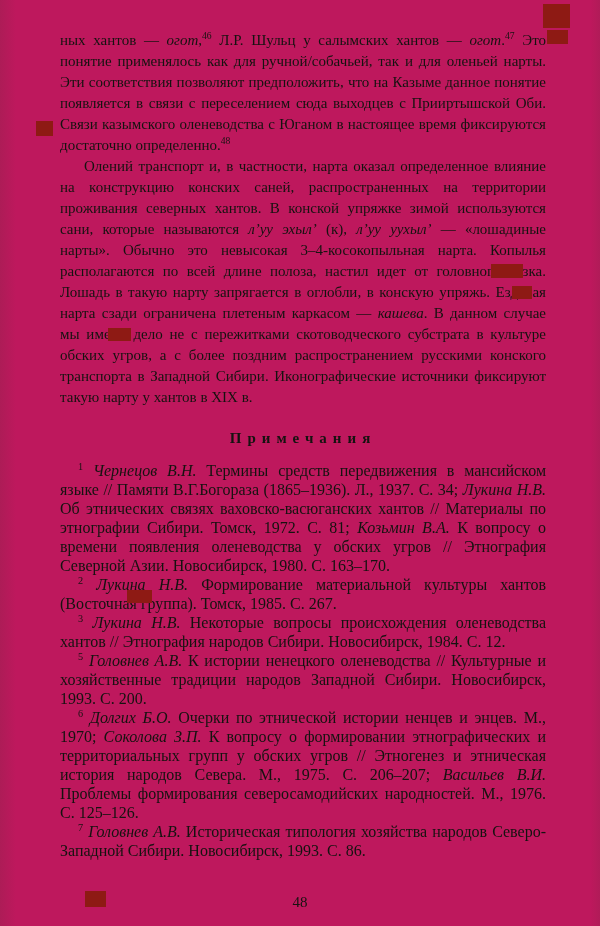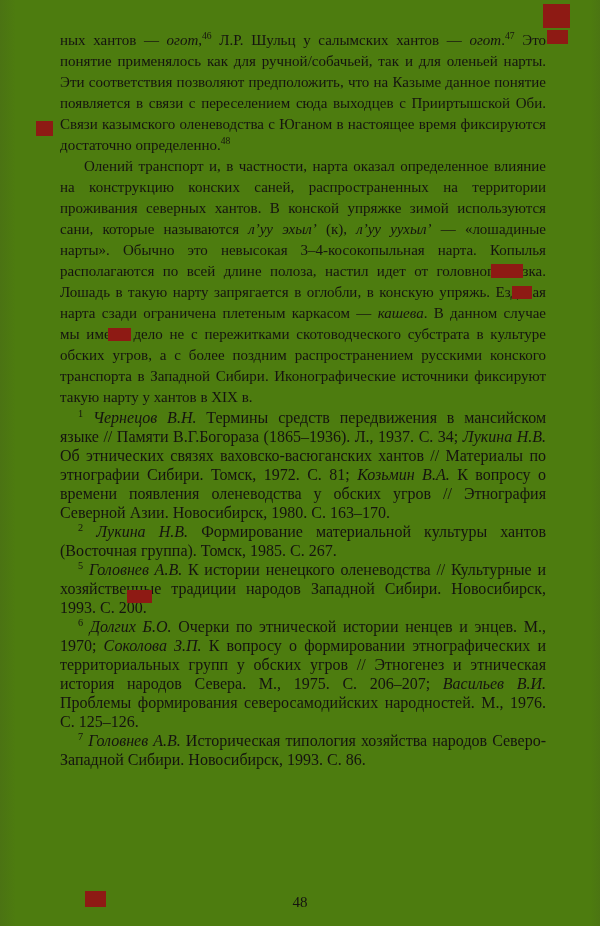--- a/index.html
+++ b/index.html
@@ -51,32 +51,34 @@
     right: 0;
     text-align: center;
     font-size: 15px;
   }
   .marks-layer { position: absolute; left: 0; top: 0; width: 100%; height: 100%; pointer-events: none; }
   .mark { position: absolute; }
 </style>
 </head>
 <body>
 
-<div class="page" style="background: #4d7c0f; color: rgb(21, 19, 16);">
+<div class="page" style="background: #be185d; color: rgb(21, 19, 16);">
   <div class="scan-edge left"></div>
   <div class="scan-edge right"></div>
 
   <div class="content">
     <p class="para"><span>ных хантов — </span><i>огот</i><span>,</span><sup>46</sup><span> Л.Р. Шульц у салымских хантов — </span><i>огот</i><span>.</span><sup>47</sup><span> Это понятие применялось как для ручной/собачьей, так и для оленьей нарты. Эти соответствия позволяют предположить, что на Казыме данное понятие появляется в связи с переселением сюда выходцев с Прииртышской Оби. Связи казымского оленеводства с Юганом в настоящее время фиксируются достаточно определенно.</span><sup>48</sup></p>
     <p class="para indent"><span>Олений транспорт и, в частности, нарта оказал определенное влияние на конструкцию конских саней, распространенных на территории проживания северных хантов. В конской упряжке зимой используются сани, которые называются </span><i>л’уу эхыл’</i><span> (к), </span><i>л’уу уухыл’</i><span> — «лошадиные нарты». Обычно это невысокая 3–4-косокопыльная нарта. Копылья располагаются по всей длине полоза, настил идет от головного вязка. Лошадь в такую нарту запрягается в оглобли, в конскую упряжь. Ездовая нарта сзади ограничена плетеным каркасом — </span><i>кашева</i><span>. В данном случае мы имеем дело не с пережитками скотоводческого субстрата в культуре обских угров, а с более поздним распространением русскими конского транспорта в Западной Сибири. Иконографические источники фиксируют такую нарту у хантов в XIX в.</span></p>
 
+    <h2 class="notes-heading">Примечания</h2>
 
     <div class="footnotes">
       <p class="footnote"><sup>1</sup><span> </span><i>Чернецов В.Н.</i><span> Термины средств передвижения в мансийском языке // Памяти В.Г.Богораза (1865–1936). Л., 1937. С. 34; </span><i>Лукина Н.В.</i><span> Об этнических связях ваховско-васюганских хантов // Материалы по этнографии Сибири. Томск, 1972. С. 81; </span><i>Козьмин В.А.</i><span> К вопросу о времени появления оленеводства у обских угров // Этнография Северной Азии. Новосибирск, 1980. С. 163–170.</span></p>
       <p class="footnote"><sup>2</sup><span> </span><i>Лукина Н.В.</i><span> Формирование материальной культуры хантов (Восточная группа). Томск, 1985. С. 267.</span></p>
+      <p class="footnote"><sup>3</sup><span> </span><i>Лукина Н.В.</i><span> Некоторые вопросы происхождения оленеводства хантов // Этнография народов Сибири. Новосибирск, 1984. С. 12.</span></p>
       <p class="footnote"><sup>5</sup><span> </span><i>Головнев А.В.</i><span> К истории ненецкого оленеводства // Культурные и хозяйственные традиции народов Западной Сибири. Новосибирск, 1993. С. 200.</span></p>
       <p class="footnote"><sup>6</sup><span> </span><i>Долгих Б.О.</i><span> Очерки по этнической истории ненцев и энцев. М., 1970; </span><i>Соколова З.П.</i><span> К вопросу о формировании этнографических и территориальных групп у обских угров // Этногенез и этническая история народов Севера. М., 1975. С. 206–207; </span><i>Васильев В.И.</i><span> Проблемы формирования северосамодийских народностей. М., 1976. С. 125–126.</span></p>
       <p class="footnote"><sup>7</sup><span> </span><i>Головнев А.В.</i><span> Историческая типология хозяйства народов Северо-Западной Сибири. Новосибирск, 1993. С. 86.</span></p>
     </div>
   </div>
 
   <div class="page-number">48</div>
 
   <div class="marks-layer">
       <div class="mark" style="left: 543px; top: 4px; width: 27px; height: 24px; background: rgb(142, 26, 20);"></div>

